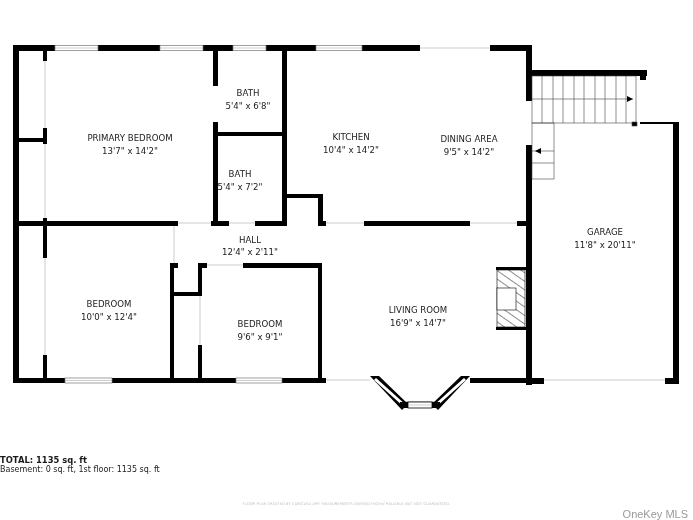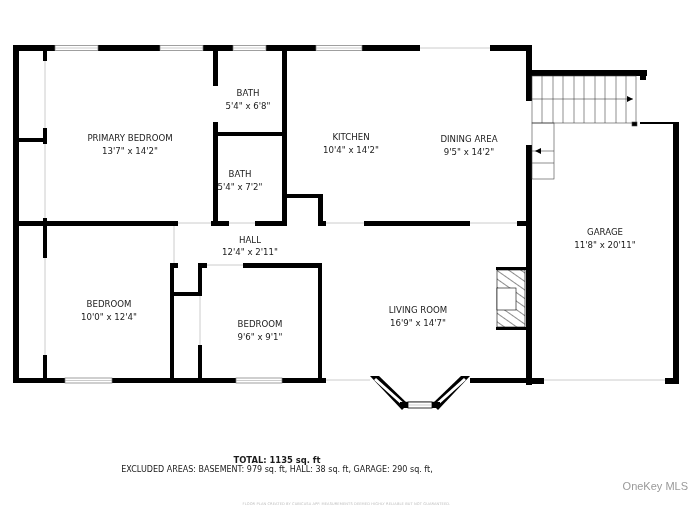--- a/index.html
+++ b/index.html
@@ -1,22 +1,22 @@
 <!DOCTYPE html>
 <html><head>
 <meta charset="utf-8">
 <style>
   html, body { margin:0; padding:0; background:#ffffff; }
   body { width:693px; height:520px; position:relative; overflow:hidden; font-family:"DejaVu Sans", sans-serif; }
   #plan { position:absolute; left:0; top:0; width:693px; height:520px; }
   .room-label { font-family:"DejaVu Sans", sans-serif; font-size:8.6px; fill:#1a1a1a; text-anchor:middle; }
-  .summary { position:absolute; left:0; top:455px; width:554px; text-align:center; color:#1a1a1a; font-family:"DejaVu Sans", sans-serif; font-size:8px; line-height:10.4px; }
+  .summary { position:absolute; left:0; top:455px; width:554px; color:#1a1a1a; font-family:"DejaVu Sans", sans-serif; font-size:8px; line-height:10.4px; }
   .summary .total { font-weight:bold; font-size:8.4px; }
   .disclaimer { position:absolute; left:0; top:502px; width:693px; text-align:center; color:#bdbdbd; font-family:"DejaVu Sans", sans-serif; font-size:3.6px; letter-spacing:0.1px; }
-  .watermark { position:absolute; right:5px; top:480px; color:#9a9a9a; font-family:"Liberation Sans", sans-serif; font-size:11px; }
+  .watermark { position:absolute; right:5px; top:508px; color:#9a9a9a; font-family:"Liberation Sans", sans-serif; font-size:11px; }
 </style>
 </head>
 <body>
 
 <svg id="plan" viewBox="0 0 693 520" xmlns="http://www.w3.org/2000/svg">
 
   <defs>
     <pattern id="hatch" patternUnits="userSpaceOnUse" width="7" height="7" patternTransform="rotate(-55)">
       <line x1="0" y1="0" x2="0" y2="7" stroke="#000" stroke-width="0.9"></line>
     </pattern>
@@ -181,18 +181,18 @@
     <text class="room-label" x="260" y="327">BEDROOM</text>
     <text class="room-label" x="260" y="340">9'6" x 9'1"</text>
 
     <text class="room-label" x="418" y="313">LIVING ROOM</text>
     <text class="room-label" x="418" y="326">16'9" x 14'7"</text>
   </g>
 </svg>
 
 <div class="summary">
   <div class="total">TOTAL: 1135 sq. ft</div>
-  <div>EXCLUDED AREAS: BASEMENT: 979 sq. ft, HALL: 38 sq. ft, GARAGE: 290 sq. ft,</div>
+  <div>Basement: 0 sq. ft, 1st floor: 1135 sq. ft</div>
 </div>
 
 <div class="disclaimer">FLOOR PLAN CREATED BY CUBICASA APP. MEASUREMENTS DEEMED HIGHLY RELIABLE BUT NOT GUARANTEED.</div>
 
 <div class="watermark">OneKey MLS</div>
 
 </body></html>

